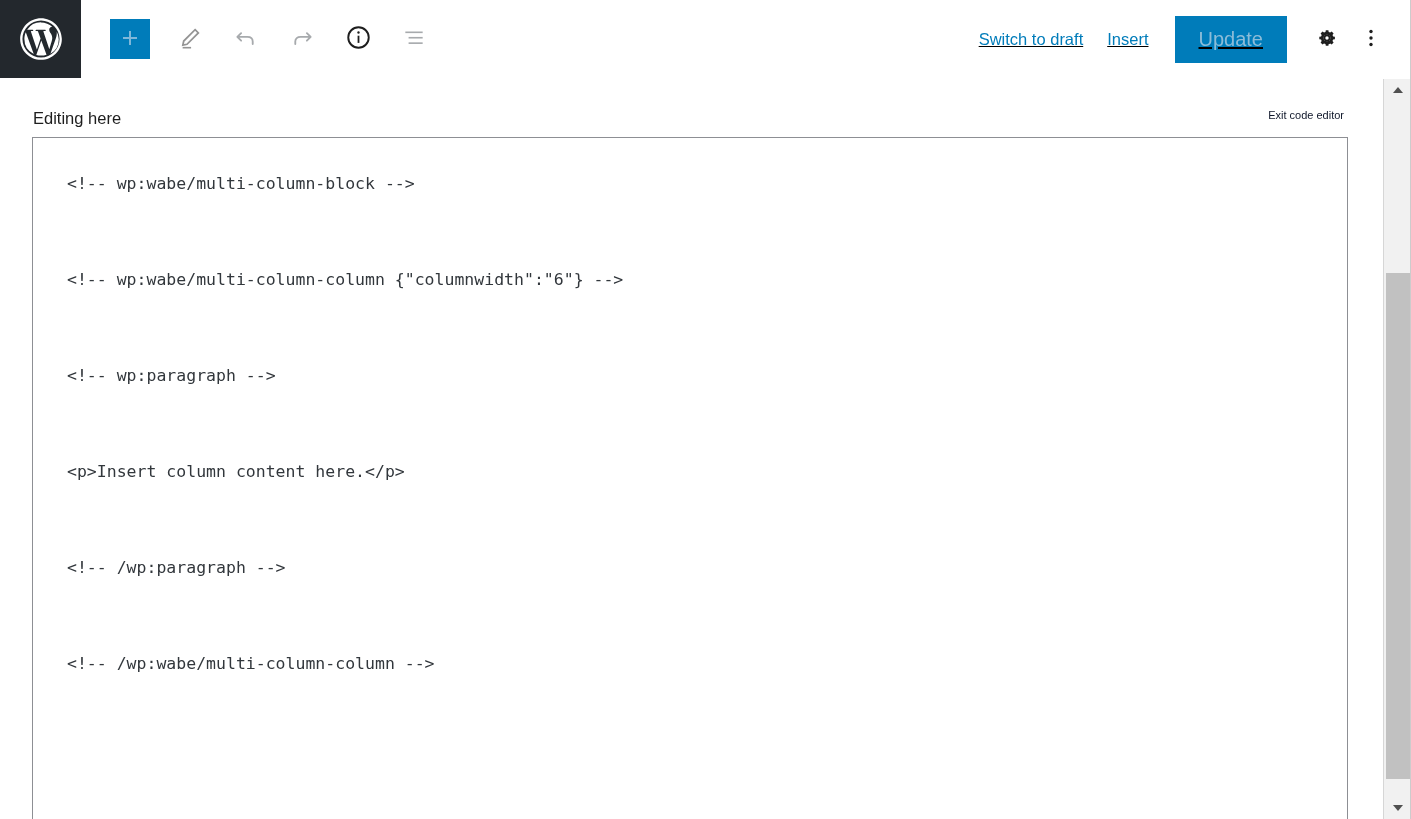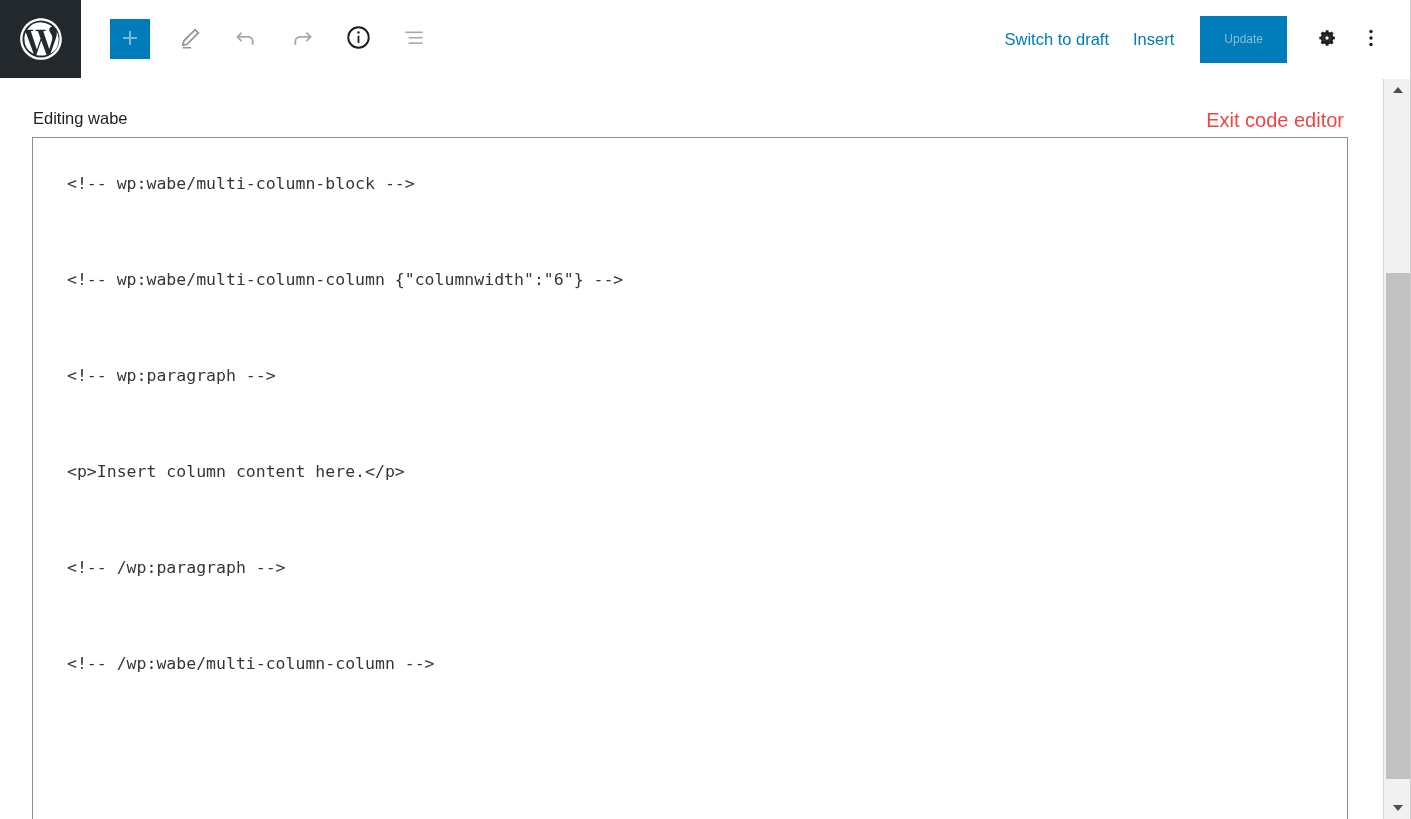--- a/index.html
+++ b/index.html
@@ -27,20 +27,21 @@
   .header {
     position: absolute;
     top: 0; left: 0;
     width: 1411px;
     height: 92px;
     background: #ffffff;
     border-bottom: 1px solid #e2e4e7;
     box-sizing: border-box;
     display: flex;
     align-items: stretch;
+    text-decoration: underline;
   }
 
   .wp-logo-btn {
     width: 81px;
     height: 78px;
     background: #23282d;
     display: flex;
     align-items: center;
     justify-content: center;
     flex: 0 0 81px;
@@ -101,21 +102,21 @@
     padding: 10px 12px;
     cursor: pointer;
     white-space: nowrap;
   }
 
   .update-btn {
     background: #007cba;
     border: none;
     color: #8bbcd8;
     font-family: "Liberation Sans", sans-serif;
-    font-size: 12px;
+    font-size: 20px;
     line-height: 1;
     height: 47px;
     padding: 0 24px;
     margin-left: 14px;
     margin-right: 18px;
     cursor: default;
     white-space: nowrap;
   }
 
   .icon-btn {
@@ -159,22 +160,22 @@
     background: #ffffff;
     padding: 0 4px 0 0;
     z-index: 3;
     line-height: 1;
   }
 
   .exit-link {
     position: absolute;
     right: 37px;
     top: 31px;
-    font-size: 20px;
-    color: #ef4444;
+    font-size: 11px;
+    color: #0f172a;
     font-family: "Liberation Sans", sans-serif;
     background: #ffffff;
     padding: 0 2px;
     z-index: 3;
     line-height: 1;
     cursor: pointer;
     text-decoration: none;
   }
 
   .code-box {
@@ -355,21 +356,21 @@
             <circle cx="10" cy="17.5" r="1.7" fill="#1e1e1e"></circle>
           </svg>
         </span>
       </button>
     </div>
   </div>
 
   <div class="editor-region">
     <div class="code-editor-wrap">
 
-      <div class="editor-label">Editing wabe</div>
+      <div class="editor-label">Editing here</div>
 
       <a class="exit-link" href="#">Exit code editor</a>
 
       <div class="code-box">
         <pre class="code-text">&lt;!-- wp:wabe/multi-column-block --&gt;
 
 &lt;!-- wp:wabe/multi-column-column {"columnwidth":"6"} --&gt;
 
 &lt;!-- wp:paragraph --&gt;
 

